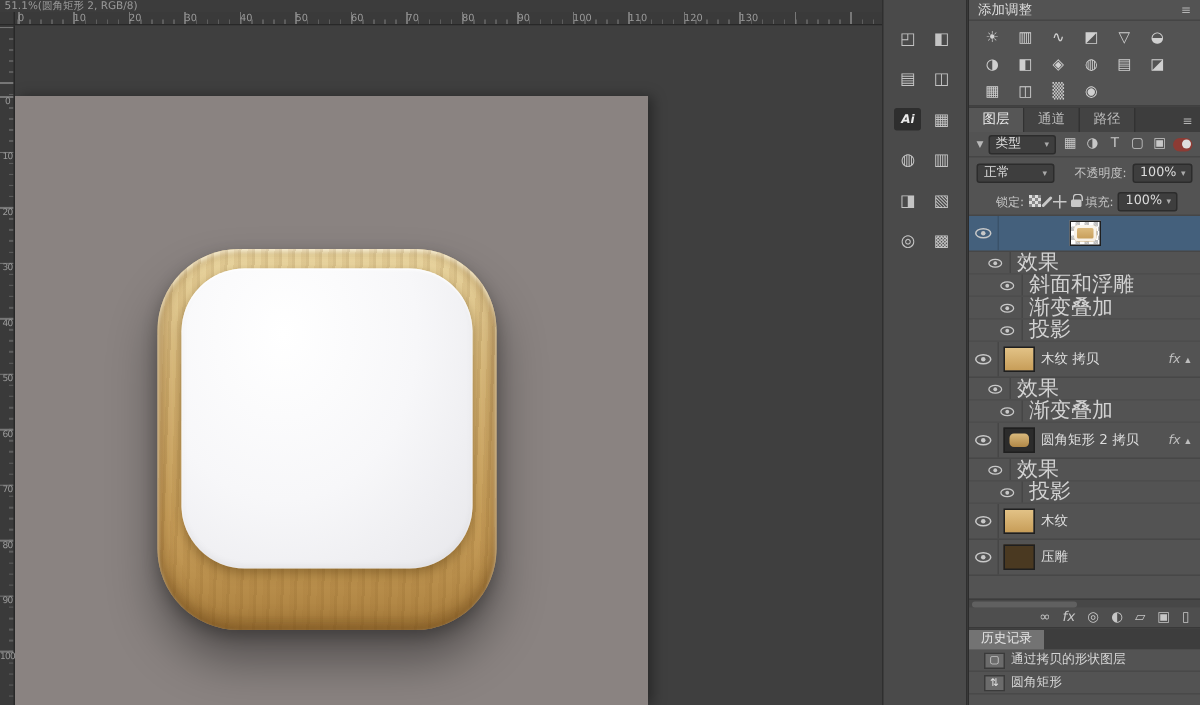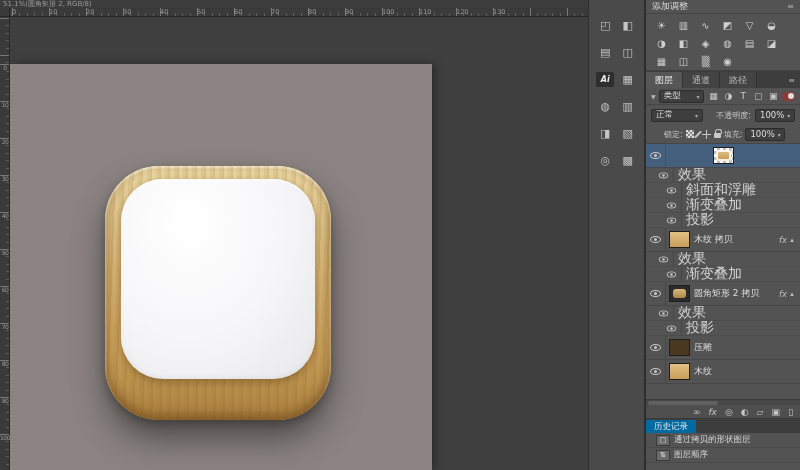--- a/index.html
+++ b/index.html
@@ -126,21 +126,21 @@
   .selected .lname{color:#fff;}
 
   .hscroll{height:6px;background:#474747;border-top:1px solid #3c3c3c;position:relative;}
   .hthumb{position:absolute;left:2px;top:1px;width:70px;height:4px;border-radius:2px;background:#606060;}
 
   .ltb{height:14px;display:flex;align-items:center;justify-content:flex-end;gap:8px;padding:0 7px;
        background:#4e4e4e;border-bottom:1px solid #393939;}
   .ltbi{color:#c6c6c6;font-size:9px;line-height:14px;}
 
   .histbar{height:14px;background:#3d3d3d;display:flex;align-items:flex-end;}
-  .histtab{height:13px;line-height:13px;padding:0 8px;background:#0369a1;color:#e4e4e4;font-size:8.5px;}
+  .histtab{height:13px;line-height:13px;padding:0 8px;background:#737373;color:#e4e4e4;font-size:8.5px;}
   .histlist{background:#535353;}
   .hrow{display:flex;align-items:center;height:15px;border-bottom:1px solid #494949;padding-left:10px;gap:4px;}
   .hic{width:14px;height:11px;background:#6b6b6b;border:1px solid #3a3a3a;color:#e2e2e2;font-size:7px;
        display:flex;align-items:center;justify-content:center;flex:none;}
   .hlabel{font-size:8.5px;color:#d6d6d6;white-space:nowrap;}
 </style>
 </head>
 <body>
 
 <div class="app">
@@ -356,30 +356,30 @@
         <span class="eyec">
             <span class="eye"></span>
           </span>
         <span class="lname">投影</span>
       </div>
 
       <div class="lrow">
         <span class="eyec">
             <span class="eye"></span>
           </span>
+        <span class="thumb t-tan"></span>
+        <span class="lname">木纹</span>
+      </div>
+
+      <div class="lrow">
+        <span class="eyec">
+            <span class="eye"></span>
+          </span>
         <span class="thumb t-brown"></span>
         <span class="lname">压雕</span>
-      </div>
-
-      <div class="lrow">
-        <span class="eyec">
-            <span class="eye"></span>
-          </span>
-        <span class="thumb t-tan"></span>
-        <span class="lname">木纹</span>
       </div>
     </div>
 
     <div class="hscroll">
       <div class="hthumb"></div>
     </div>
 
     <div class="ltb">
       <span class="ltbi">∞</span>
       <span class="ltbi" style="font-style:italic">fx</span>
@@ -393,18 +393,18 @@
     <div class="histbar">
       <span class="histtab">历史记录</span>
     </div>
     <div class="histlist">
       <div class="hrow">
         <span class="hic">▢</span>
         <span class="hlabel">通过拷贝的形状图层</span>
       </div>
       <div class="hrow">
         <span class="hic">⇅</span>
-        <span class="hlabel">图层顺序</span>
+        <span class="hlabel">圆角矩形</span>
       </div>
     </div>
 
   </div>
 </div>
 
 </body></html>

